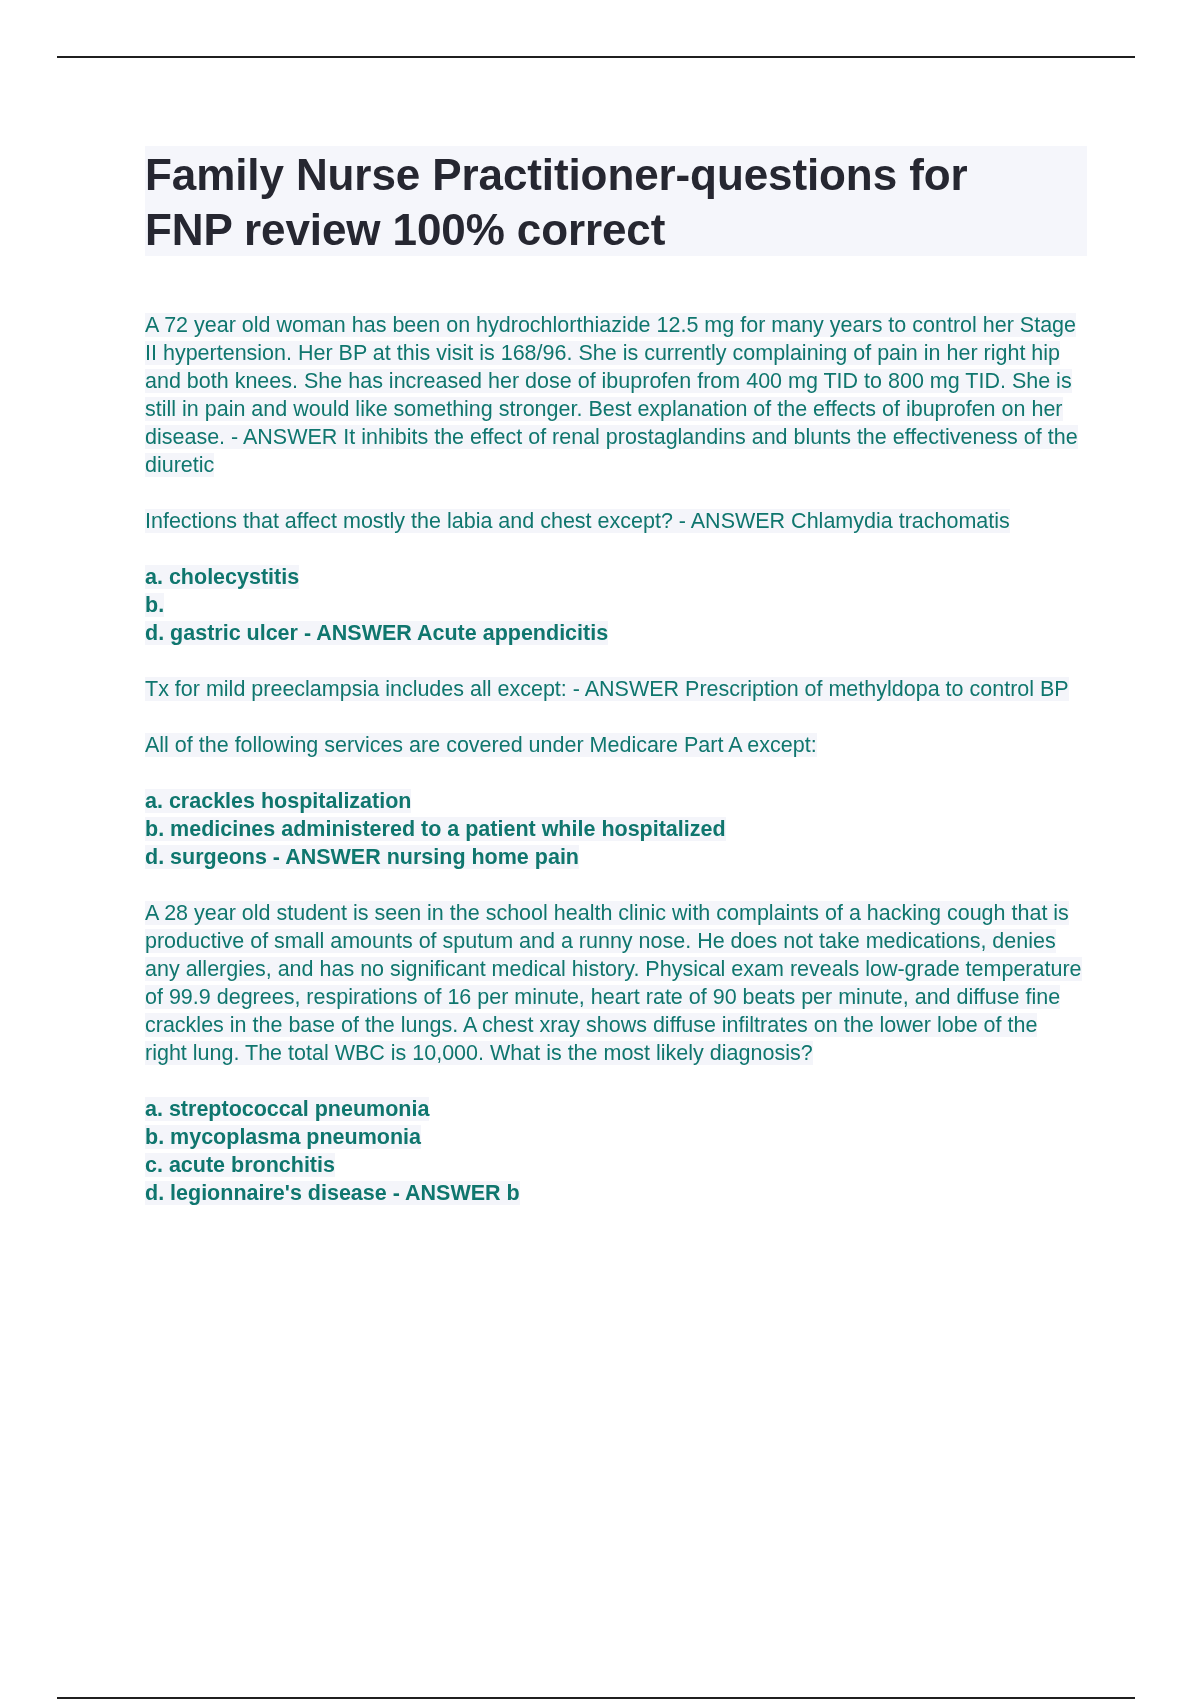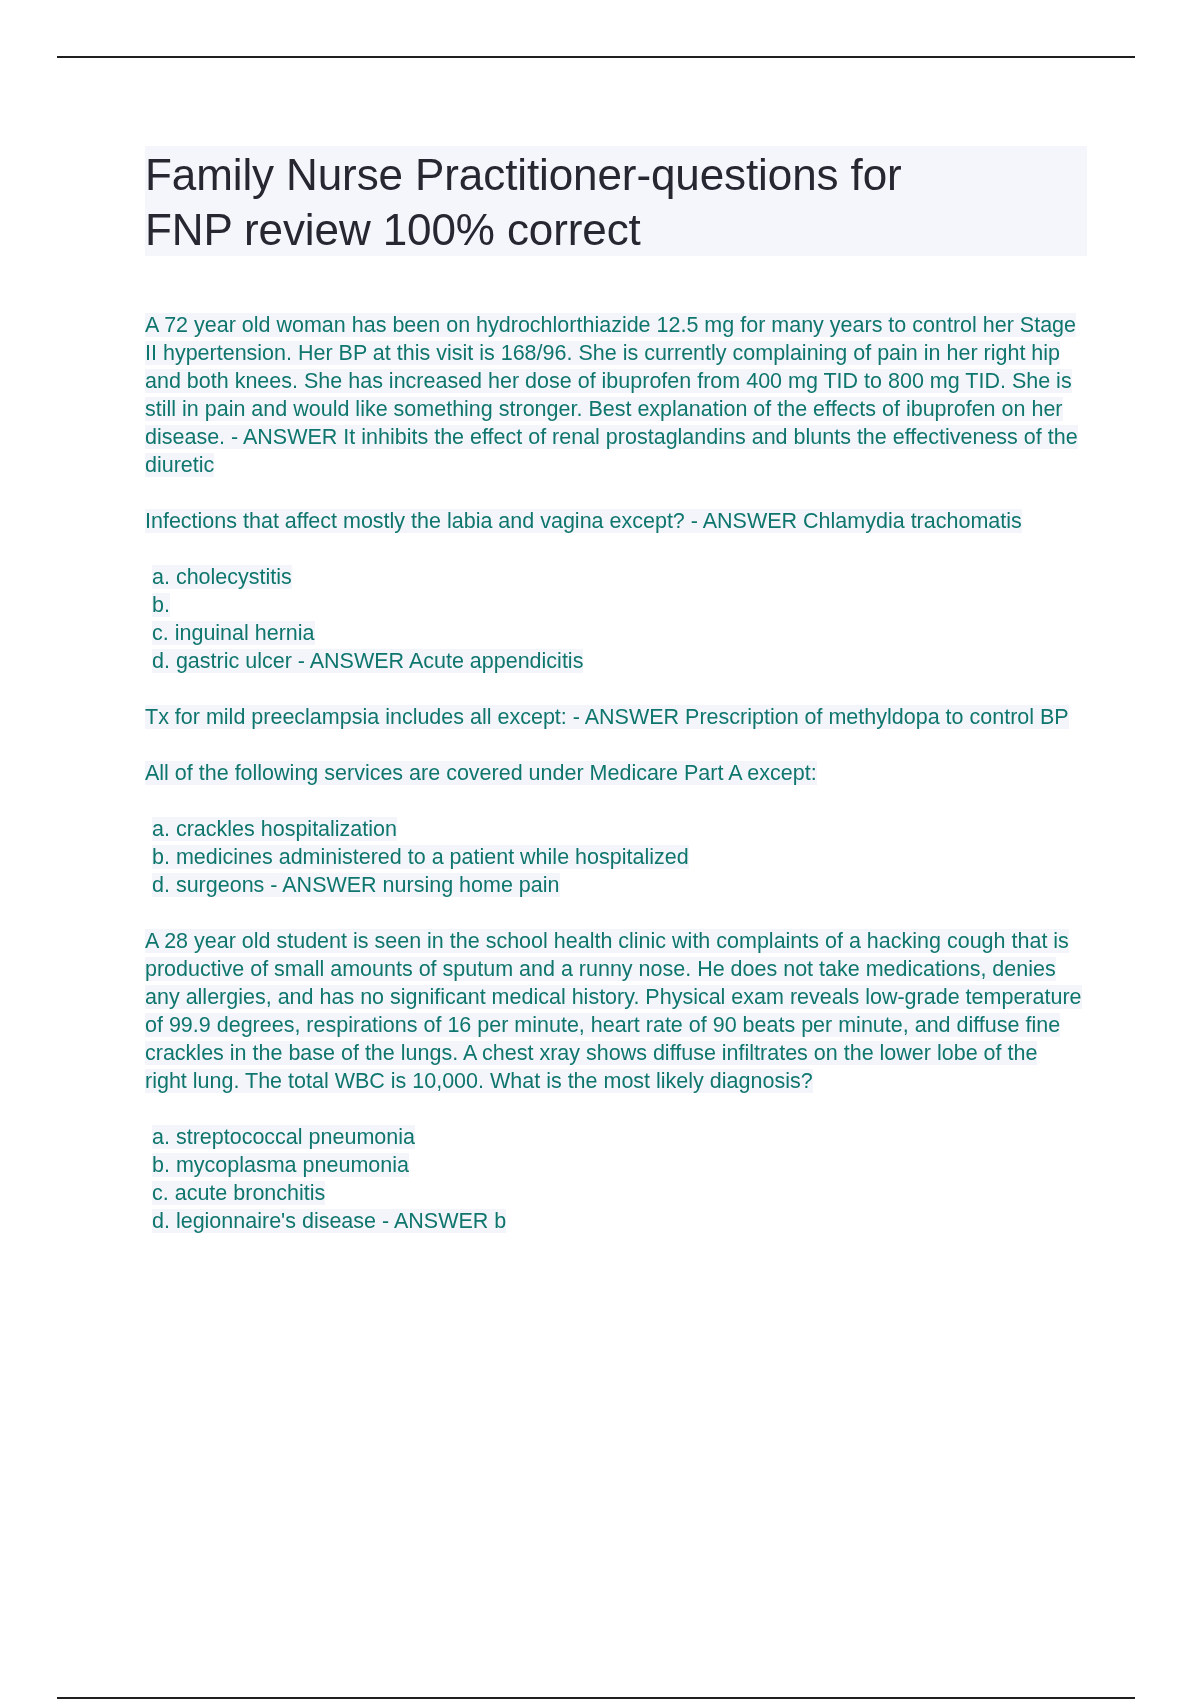--- a/index.html
+++ b/index.html
@@ -30,21 +30,21 @@
     .title-block {
       background: #f5f6fb;
       padding: 0 0 0 0;
       margin-left: 0;
       width: 942px;
       height: 110px;
       position: relative;
     }
     .title {
       margin: 0;
-      font-weight: normal;
+      font-weight: bold;
       font-size: 44px;
       line-height: 55px;
       color: #262731;
       padding-top: 1px;
       letter-spacing: -0.1px;
     }
     .content {
       margin-top: 55px;
       font-size: 21.5px;
       line-height: 28px;
@@ -52,23 +52,24 @@
     }
     .para {
       margin: 0 0 28px 0;
     }
     .hl {
       background: #f4f5fa;
       box-decoration-break: clone;
       -webkit-box-decoration-break: clone;
     }
     .options {
-      margin: 0 0 28px 7px;
+      margin: 0 0 28px 0;
       padding: 0;
       list-style: none;
+      font-weight: bold;
     }
     .options li { margin: 0; }
   </style>
 </head>
 <body>
 
 <div class="rule top"></div>
 
 <div class="page">
   <div class="title-block">
@@ -78,27 +79,26 @@
     </h1>
   </div>
 
   <div class="content">
 
     <div class="para">
       <span class="hl">A 72 year old woman has been on hydrochlorthiazide 12.5 mg for many years to control her Stage II hypertension. Her BP at this visit is 168/96. She is currently complaining of pain in her right hip and both knees. She has increased her dose of ibuprofen from 400 mg TID to 800 mg TID. She is still in pain and would like something stronger. Best explanation of the effects of ibuprofen on her disease. - ANSWER It inhibits the effect of renal prostaglandins and blunts the effectiveness of the diuretic</span>
     </div>
 
     <div class="para">
-      <span class="hl">Infections that affect mostly the labia and vagina except? - ANSWER Chlamydia trachomatis</span>
+      <span class="hl">Infections that affect mostly the labia and chest except? - ANSWER Chlamydia trachomatis</span>
     </div>
 
     <ul class="options">
       <li><span class="hl">a. cholecystitis</span></li>
       <li><span class="hl">b.</span></li>
-      <li><span class="hl">c. inguinal hernia</span></li>
       <li><span class="hl">d. gastric ulcer - ANSWER Acute appendicitis</span></li>
     </ul>
 
     <div class="para">
       <span class="hl">Tx for mild preeclampsia includes all except: - ANSWER Prescription of methyldopa to control BP</span>
     </div>
 
     <div class="para">
       <span class="hl">All of the following services are covered under Medicare Part A except:</span>
     </div>

